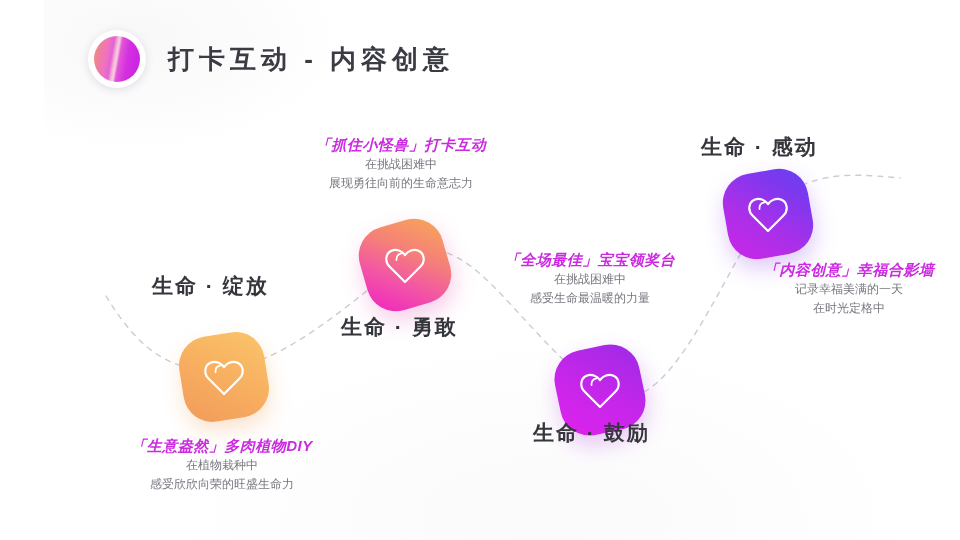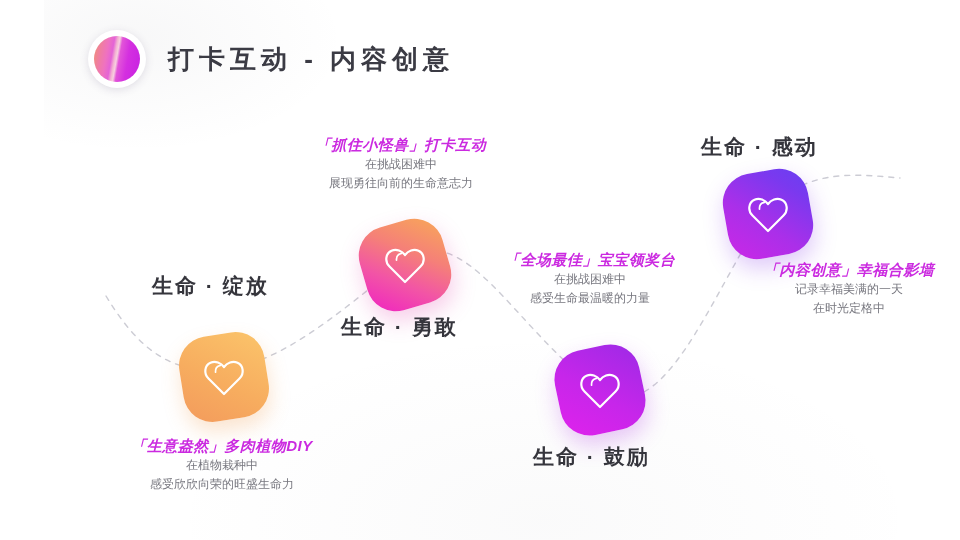--- a/index.html
+++ b/index.html
@@ -182,21 +182,21 @@
 
   <div class="node">
     <div class="blob" style="left:513px; top:347px; transform:rotate(-12deg);
                 background:linear-gradient(40deg,#e022ec 0%,#c726ea 45%,#9c2ae6 100%);
                 box-shadow:0 10px 22px rgba(165,40,225,0.26);">
       <svg width="44" height="40" viewBox="0 0 44 40" style="transform:rotate(12deg);">
         <path d="M22 37 L6.5 21.5 C1.5 16.5 2.5 8.5 8.5 5.8 C13.4 3.6 19 6 22 10 C25 6 30.6 3.6 35.5 5.8 C41.5 8.5 42.5 16.5 37.5 21.5 Z" fill="none" stroke="#ffffff" stroke-width="2.2" stroke-linejoin="round"></path>
         <path d="M13.5 15.2 C13.2 11.4 15.4 9 18.4 8.4" fill="none" stroke="#ffffff" stroke-width="1.7" stroke-linecap="round"></path>
       </svg>
     </div>
-    <div class="node-label" style="left:489px; top:443px;">生命 · 鼓励</div>
+    <div class="node-label" style="left:489px; top:419px;">生命 · 鼓励</div>
     <div class="caption" style="left:546px; top:250px; transform:translateX(-50%);">
       <div class="caption-title">「全场最佳」宝宝领奖台</div>
       <div class="caption-line">在挑战困难中</div>
       <div class="caption-line">感受生命最温暖的力量</div>
     </div>
   </div>
 
   <div class="node">
     <div class="blob" style="left:681px; top:171px; transform:rotate(-10deg);
                 background:linear-gradient(42deg,#cc27e6 0%,#ab2fe9 40%,#7a39ef 78%,#6740f2 100%);

